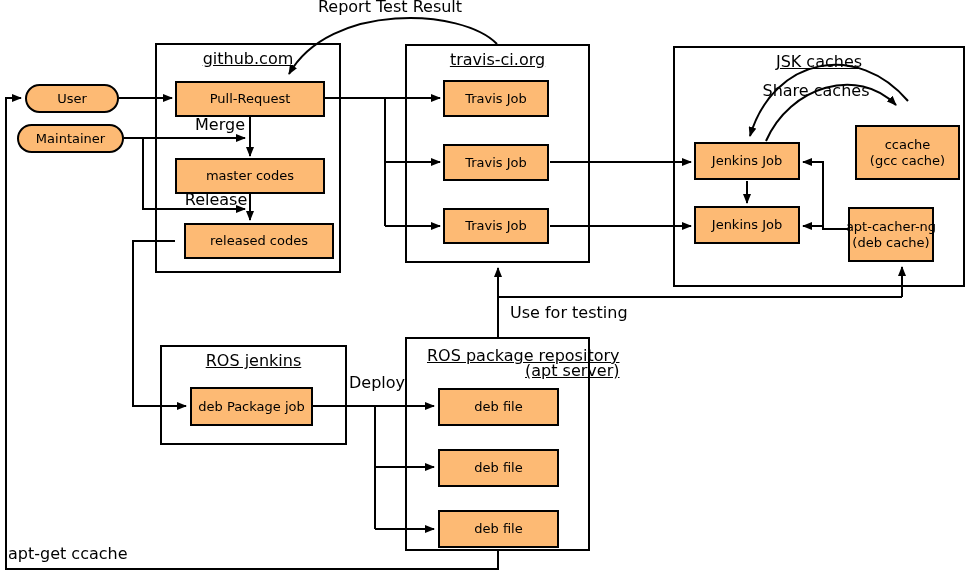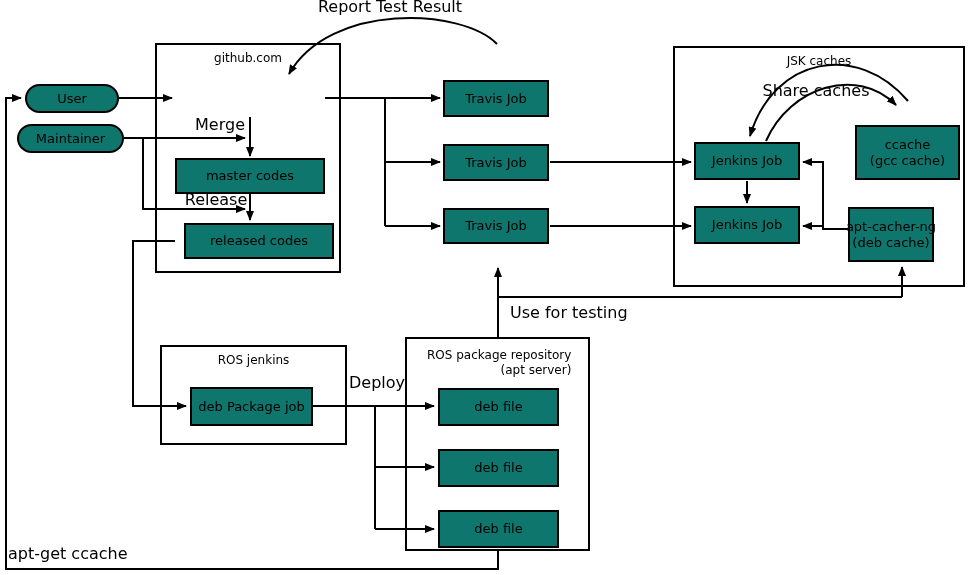--- a/index.html
+++ b/index.html
@@ -14,30 +14,31 @@
   #edges{position:absolute;left:0;top:0;z-index:2;}
   .group{
     position:absolute;
     border:2px solid #000;
     background:transparent;
     box-sizing:border-box;
     z-index:1;
   }
   .group-label{
     position:absolute;top:6px;left:0;width:100%;
-    text-align:center;font-size:12px;line-height:15px;
+    text-align:center;font-size:16px;line-height:15px;
     white-space:nowrap;
+    text-decoration:underline;
   }
   .group-label.two-line{
     text-align:right;left:20px;width:auto;top:9px;
   }
   .node{
     position:absolute;
     border:2px solid #000;
-    background:#0f766e;
+    background:#fdba74;
     box-sizing:border-box;
     display:flex;flex-direction:column;
     align-items:center;justify-content:center;
     font-size:13px;line-height:16px;
     white-space:nowrap;
     z-index:3;
     text-align:center;
   }
   .stadium{border-radius:15px;}
   .edge-label{
@@ -103,20 +104,23 @@
     <path class="edge" d="M 497,44 C 462,8 330,2 289,74" marker-end="url(#arrow)"></path>
 
     <path class="edge" d="M 766,141 C 790,86 858,66 896,105" marker-end="url(#arrow)"></path>
     <path class="edge" d="M 908,101 C 858,42 774,56 750,136" marker-end="url(#arrow)"></path>
   </svg>
 
   <div class="group" style="left:155px;top:43px;width:186px;height:230px">
     <div class="group-label">github.com</div>
   </div>
 
+  <div class="group" style="left:405px;top:44px;width:185px;height:219px">
+    <div class="group-label">travis-ci.org</div>
+  </div>
 
   <div class="group" style="left:673px;top:46px;width:292px;height:241px">
     <div class="group-label">JSK caches</div>
   </div>
 
   <div class="group" style="left:160px;top:345px;width:187px;height:100px">
     <div class="group-label">ROS jenkins</div>
   </div>
 
   <div class="group" style="left:405px;top:337px;width:185px;height:214px">
@@ -127,20 +131,23 @@
   </div>
 
   <div class="node stadium" style="left:25px;top:84px;width:94px;height:29px">
     <span>User</span>
   </div>
 
   <div class="node stadium" style="left:17px;top:124px;width:107px;height:29px">
     <span>Maintainer</span>
   </div>
 
+  <div class="node" style="left:175px;top:81px;width:150px;height:36px">
+    <span>Pull-Request</span>
+  </div>
 
   <div class="node" style="left:175px;top:158px;width:150px;height:36px">
     <span>master codes</span>
   </div>
 
   <div class="node" style="left:184px;top:223px;width:150px;height:36px">
     <span>released codes</span>
   </div>
 
   <div class="node" style="left:443px;top:80px;width:106px;height:37px">

